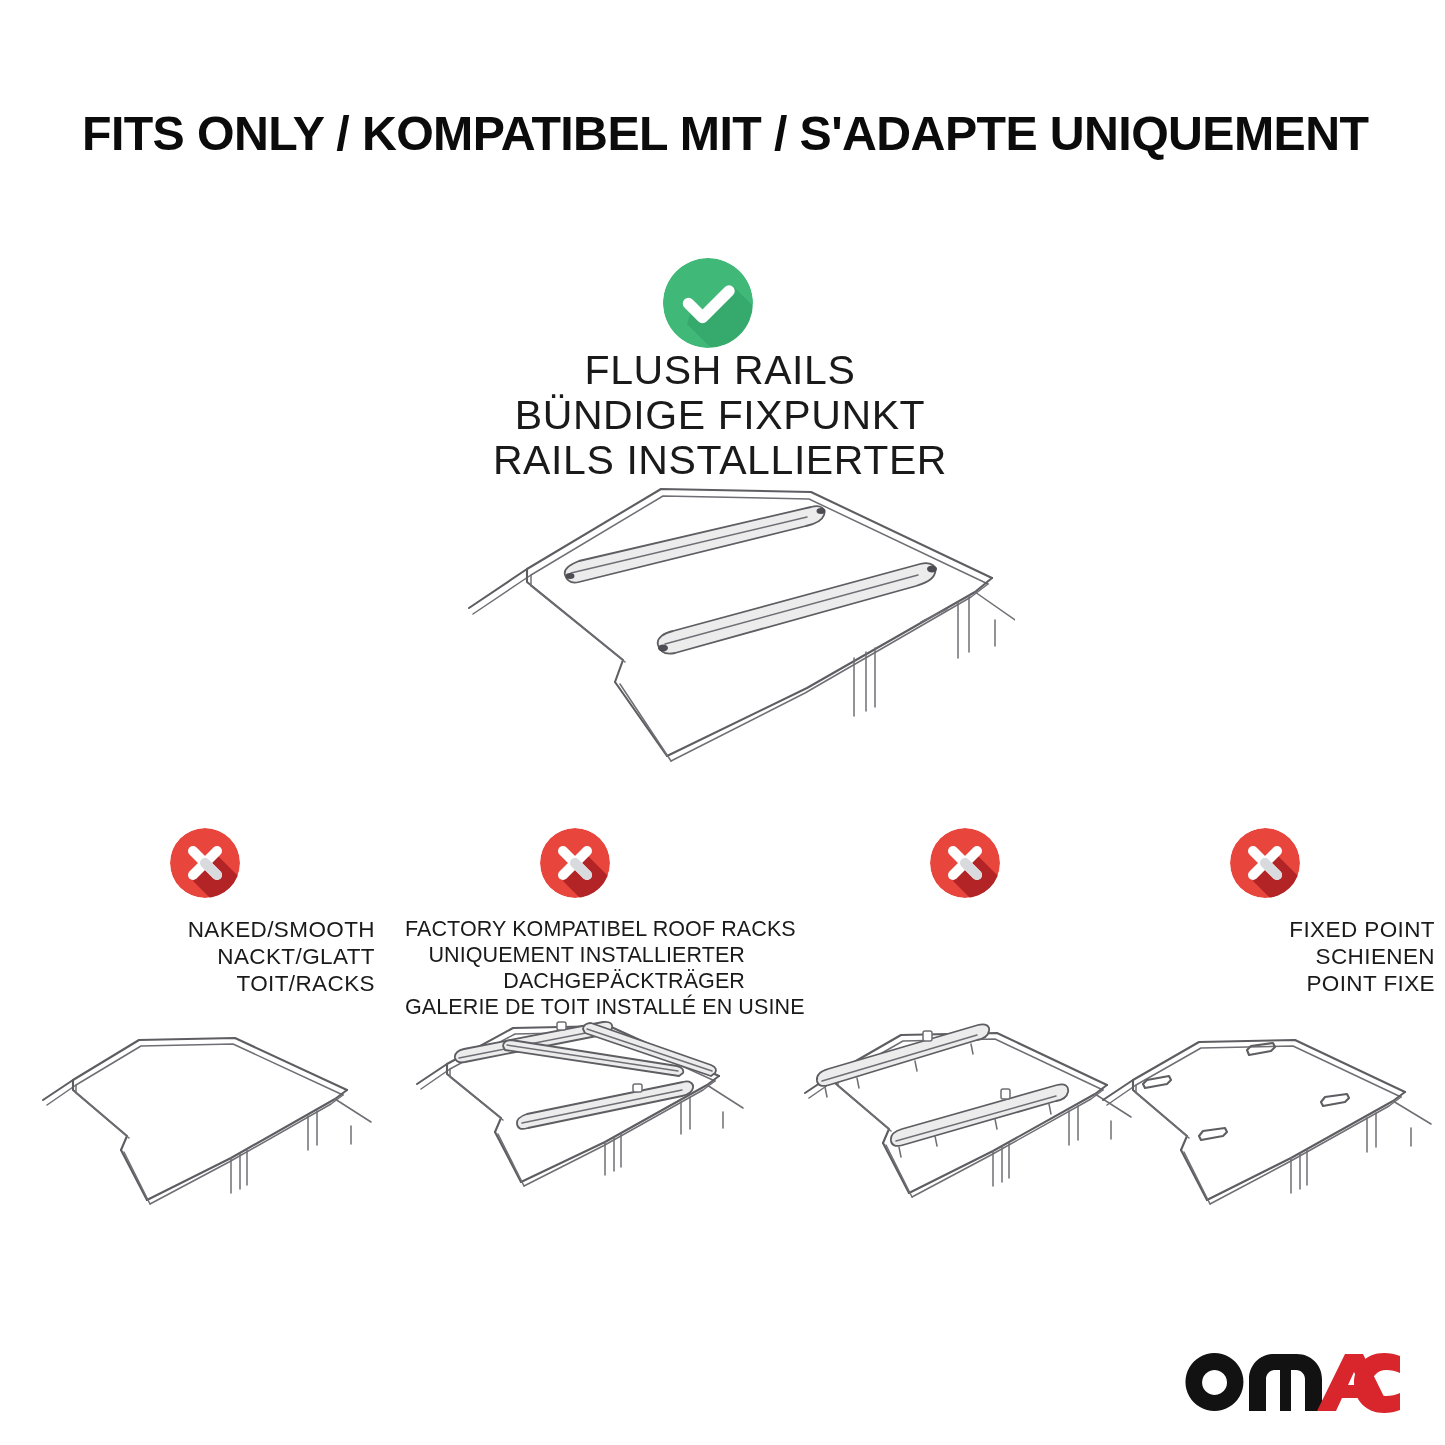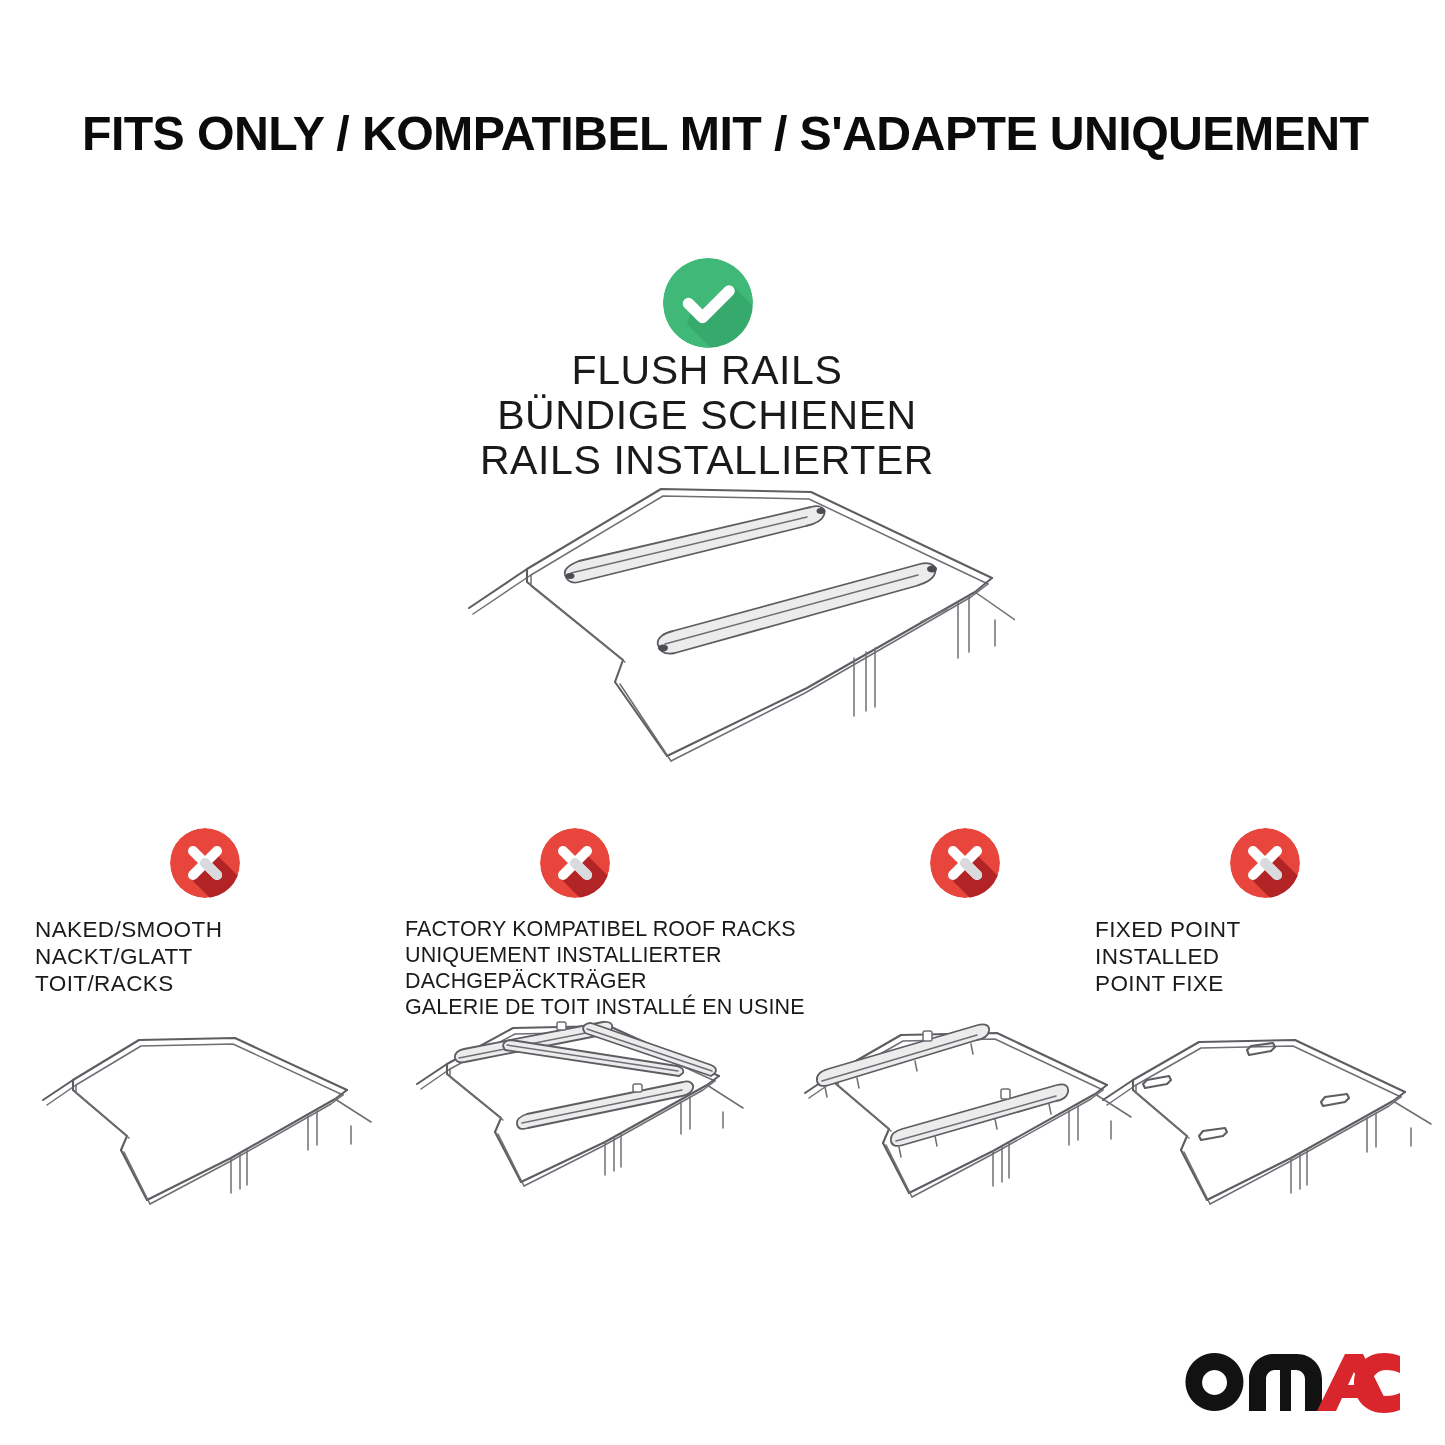--- a/index.html
+++ b/index.html
@@ -48,21 +48,21 @@
 
   
   #ok-badge {
     left: 663px;
     top: 258px;
     width: 90px;
     height: 90px;
   }
   #ok-text {
     position: absolute;
-    left: 357px;
+    left: 370px;
     top: 348px;
     width: 700px;
     text-align: center;
     font-family: "Liberation Sans", sans-serif;
     font-weight: normal;
     font-size: 41px;
     line-height: 45px;
     letter-spacing: 0.6px;
     color: #1a1a1a;
   }
@@ -95,21 +95,21 @@
   .col .badge {
     position: absolute;
     left: 50%;
     margin-left: -35px;
     top: 8px;
     width: 70px;
     height: 70px;
   }
   .col .caption {
     margin-top: 12px;
-    text-align: left;
+    text-align: right;
     font-family: "Liberation Sans", sans-serif;
     font-weight: normal;
     font-size: 22.5px;
     line-height: 27px;
     letter-spacing: 0.4px;
     color: #1a1a1a;
   }
   .col .caption .ln { display: block; white-space: nowrap; }
   #col-1 .caption { font-size: 21.5px; line-height: 26px; letter-spacing: 0.1px; }
   #col-2 .caption { font-size: 22.5px; }
@@ -156,21 +156,21 @@
   <div class="badge" id="ok-badge">
     <svg width="90" height="90" viewBox="0 0 90 90" aria-hidden="true">
       <circle cx="45" cy="45" r="45" fill="#3fb878"></circle>
       <path d="M30 46 L41 57 L70 28 L90 48 L90 90 L48 90 L24 66 Z" fill="#2f9e63" opacity="0.55"></path>
       <path d="M25.5 45.5 L39.5 59.5 L66 33" fill="none" stroke="#ffffff" stroke-width="11.5" stroke-linecap="round" stroke-linejoin="round"></path>
     </svg>
   </div>
 
   <div id="ok-text">
     <span class="ln">FLUSH RAILS</span>
-    <span class="ln">BÜNDIGE SCHIENEN</span>
+    <span class="ln">BÜNDIGE FIXPUNKT</span>
     <span class="ln">RAILS INSTALLIERTER</span>
   </div>
 
   <div id="hero-roof">
     <svg class="lineart" width="560" height="300" viewBox="0 0 560 300" aria-hidden="true">
 
       <path d="M14 140 L72 101 L206 21 L356 24 L537 110"></path>
       <path d="M18 146 L76 107 L208 28 L354 31 L533 116" class="thin"></path>
 
       <path d="M72 101 L72 114 L168 192 L160 214"></path>
@@ -353,21 +353,21 @@
           <g stroke-linecap="round">
             <line x1="23" y1="23" x2="47" y2="47" stroke="#ffffff" stroke-width="10"></line>
             <line x1="47" y1="23" x2="23" y2="47" stroke="#ffffff" stroke-width="10"></line>
             <line x1="35" y1="35" x2="47" y2="47" stroke="#d9dade" stroke-width="10"></line>
           </g>
         </svg>
       </div>
     </div>
     <div class="caption">
       <span class="ln">FIXED POINT</span>
-      <span class="ln">INSTALLED</span>
+      <span class="ln">SCHIENEN</span>
       <span class="ln">POINT FIXE</span>
     </div>
     <div class="art">
       <svg class="lineart" width="340" height="215" viewBox="0 0 340 215" aria-hidden="true">
         <path d="M8 82 L38 62 L104 24 L200 22 L310 74"></path>
         <path d="M12 87 L41 67 L106 30 L198 28 L306 79" class="thin"></path>
         <path d="M38 62 L38 72 L92 118 L86 132"></path>
         <path d="M41 67 L41 75 L94 120" class="thin"></path>
         <path d="M310 74 L298 83 L196 140 L112 182"></path>
         <path d="M306 79 L294 88 L194 144 L115 186" class="thin"></path>

